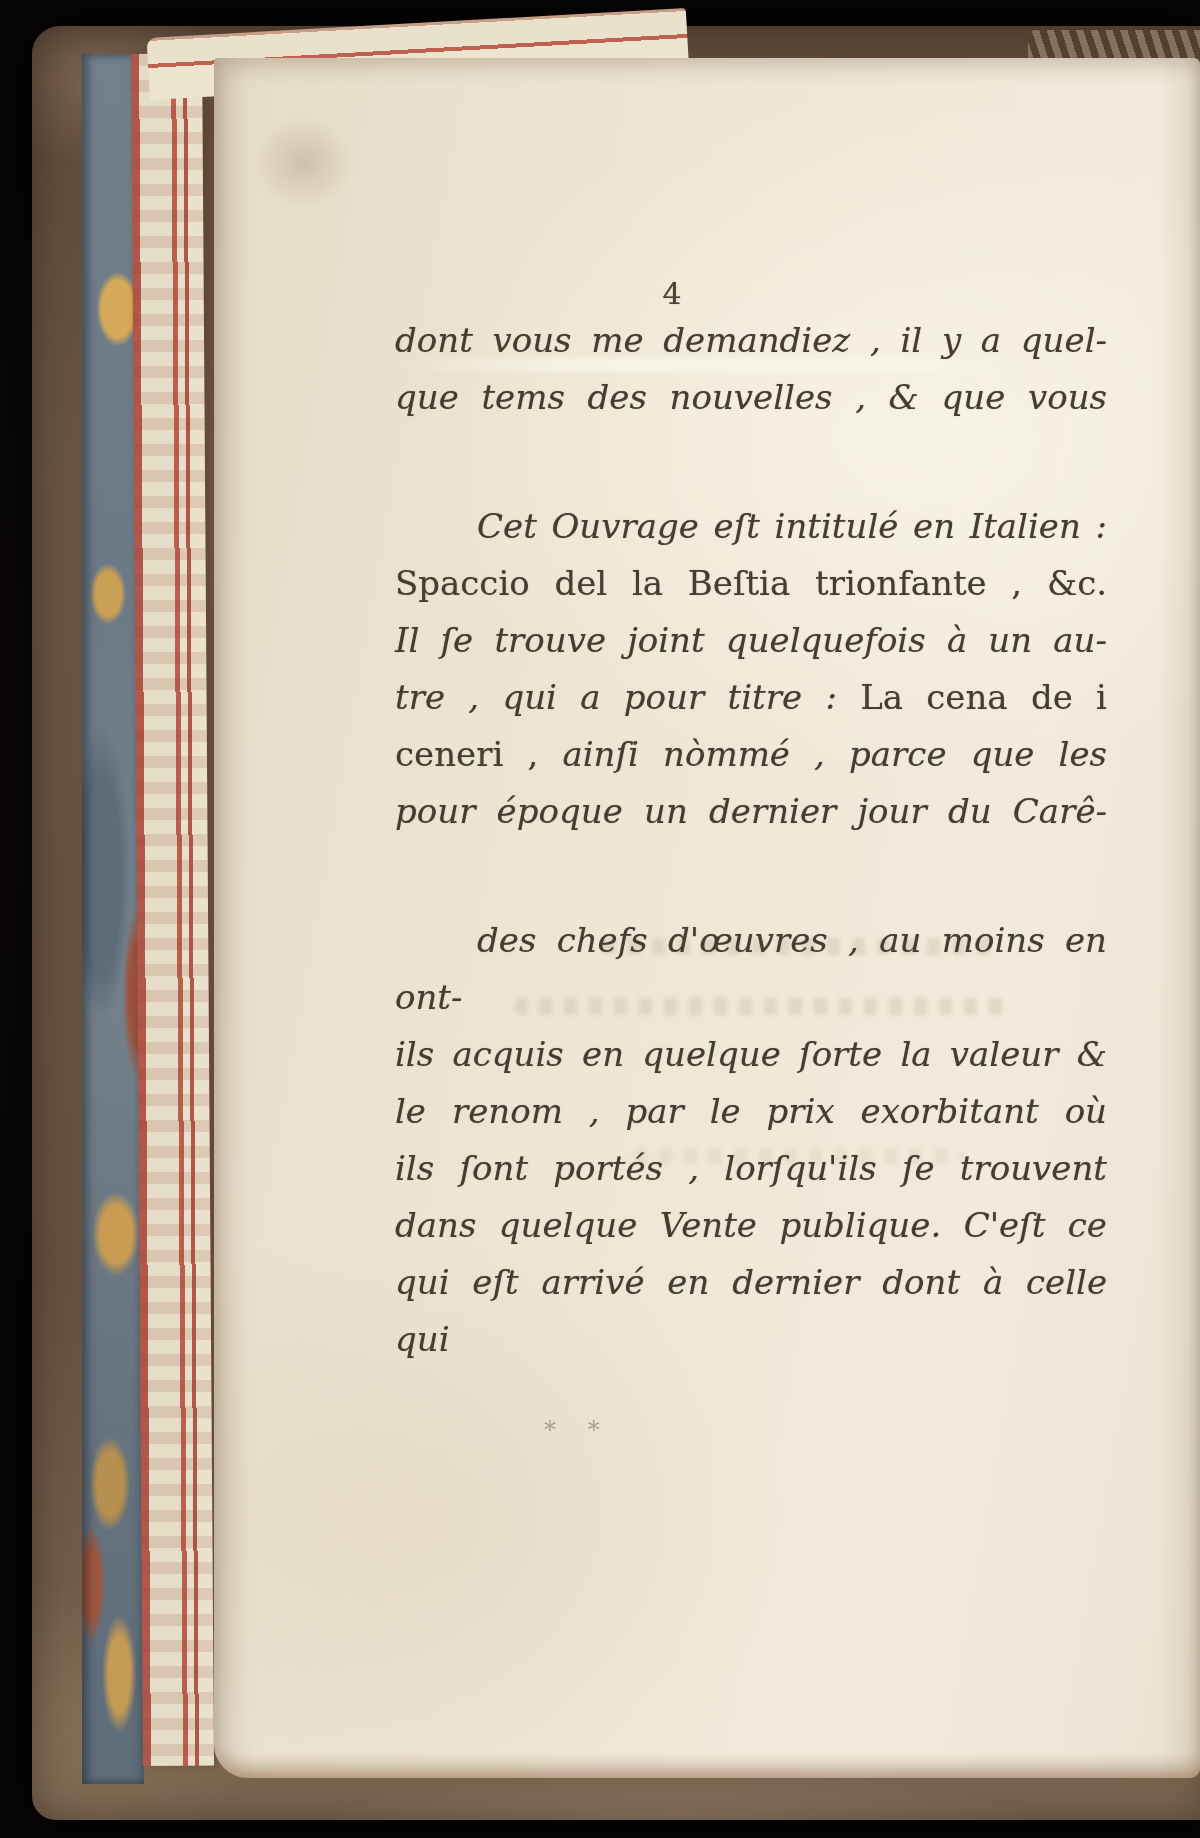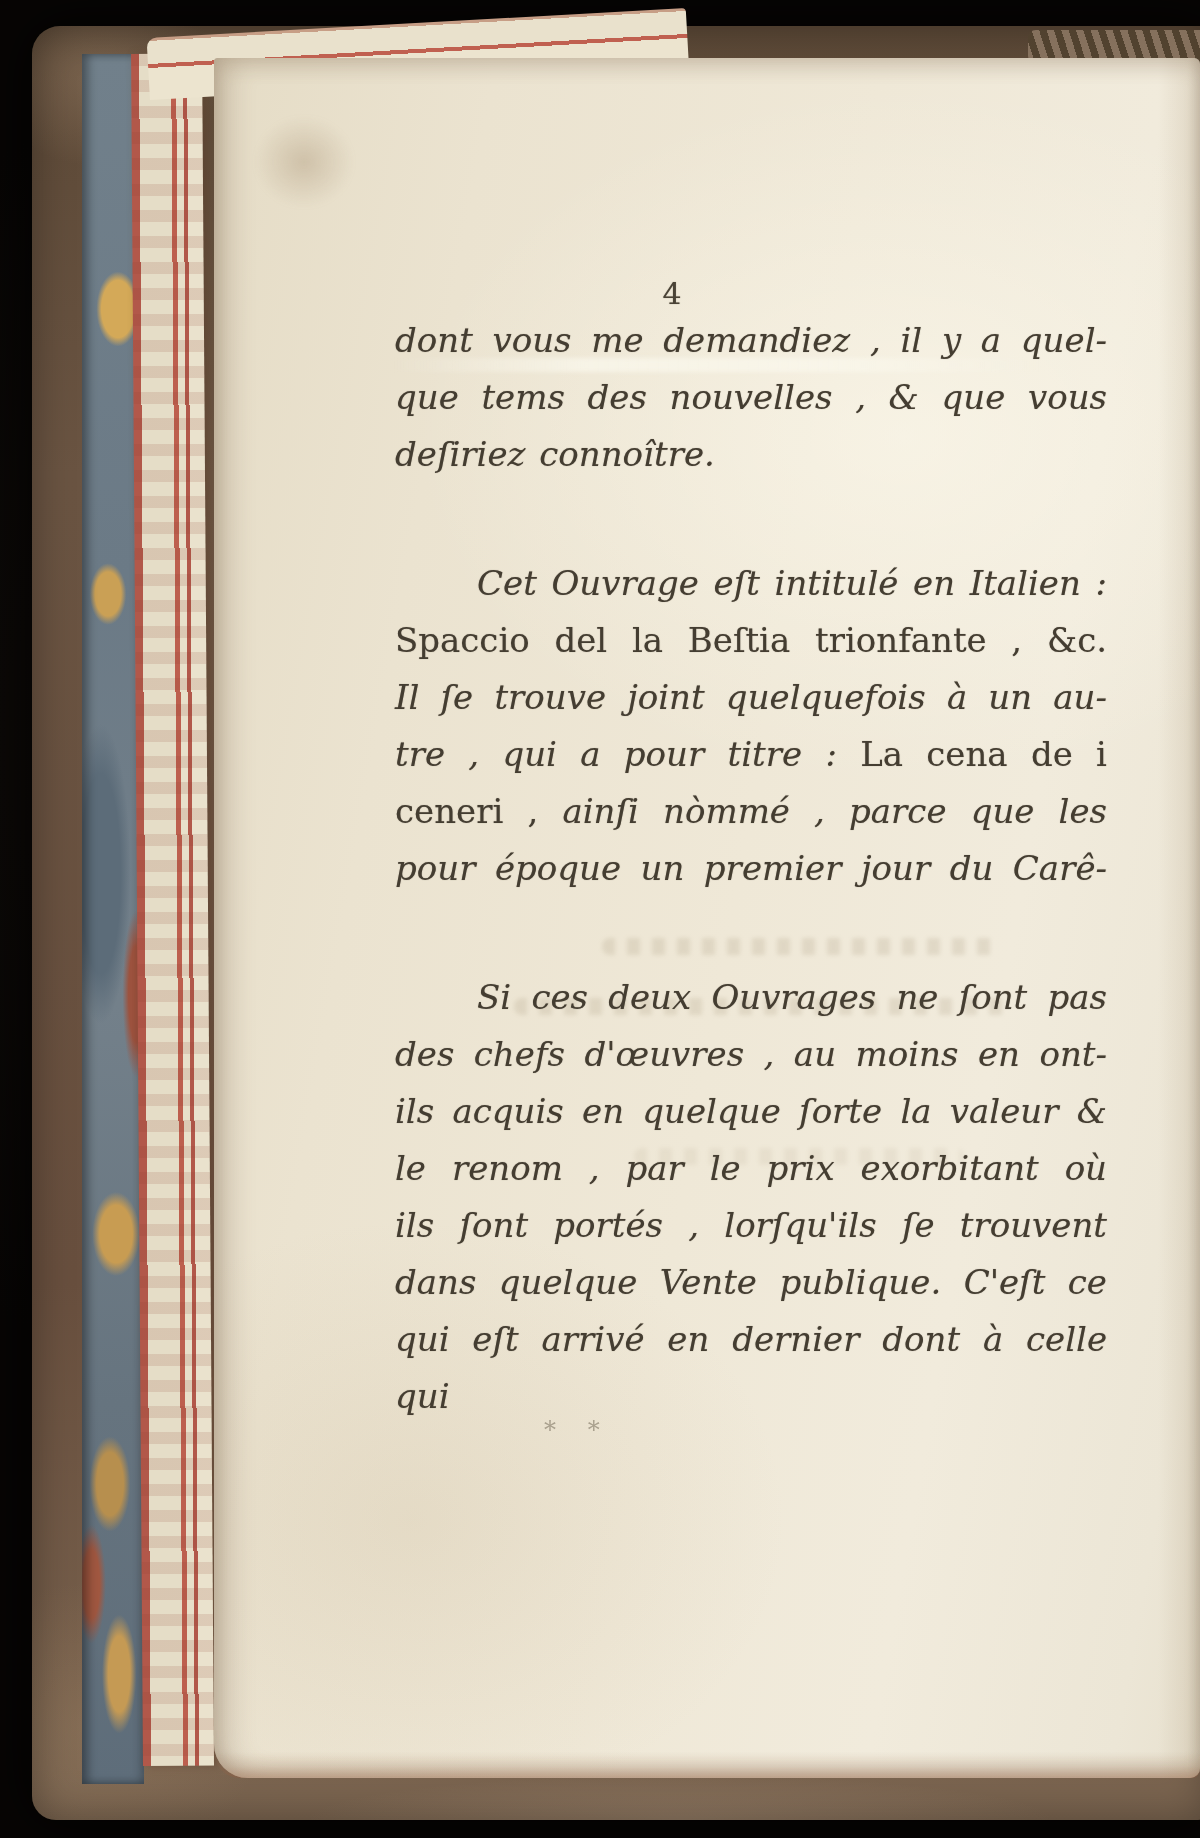--- a/index.html
+++ b/index.html
@@ -141,32 +141,30 @@
       <div class="streak"></div>
       <div class="ghost g1"></div>
       <div class="ghost g2"></div>
       <div class="ghost g3"></div>
 
       <div class="folio">4</div>
       <div class="text-block">
           <div class="para">
             <div class="line fill"><span class="it">dont vous me demandiez , il y a quel-</span></div>
             <div class="line fill"><span class="it">que tems des nouvelles , &amp; que vous</span></div>
-            <div class="line"><span class="it">deſiriez connoître.</span></div>
           </div>
           <div class="para indent">
             <div class="line fill"><span class="it">Cet Ouvrage eſt intitulé en Italien :</span></div>
             <div class="line fill"><span class="rm">Spaccio del la Beſtia trionfante , &amp;c.</span></div>
             <div class="line fill"><span class="it">Il ſe trouve joint quelquefois à un au-</span></div>
             <div class="line fill"><span class="it">tre , qui a pour titre : </span><span class="rm">La cena de i</span></div>
             <div class="line fill"><span class="rm">ceneri , </span><span class="it">ainſi nòmmé , parce que les</span></div>
-            <div class="line fill"><span class="it">pour époque un premier jour du Carê-</span></div>
+            <div class="line fill"><span class="it">pour époque un dernier jour du Carê-</span></div>
           </div>
           <div class="para indent">
-            <div class="line fill"><span class="it">Si ces deux Ouvrages ne ſont pas</span></div>
             <div class="line fill"><span class="it">des chefs d'œuvres , au moins en ont-</span></div>
             <div class="line fill"><span class="it">ils acquis en quelque ſorte la valeur &amp;</span></div>
             <div class="line fill"><span class="it">le renom , par le prix exorbitant où</span></div>
             <div class="line fill"><span class="it">ils ſont portés , lorſqu'ils ſe trouvent</span></div>
             <div class="line fill"><span class="it">dans quelque Vente publique. C'eſt ce</span></div>
             <div class="line fill"><span class="it">qui eſt arrivé en dernier dont à celle qui</span></div>
           </div>
         </div>
       <div class="sig-mark">* *</div>
 

